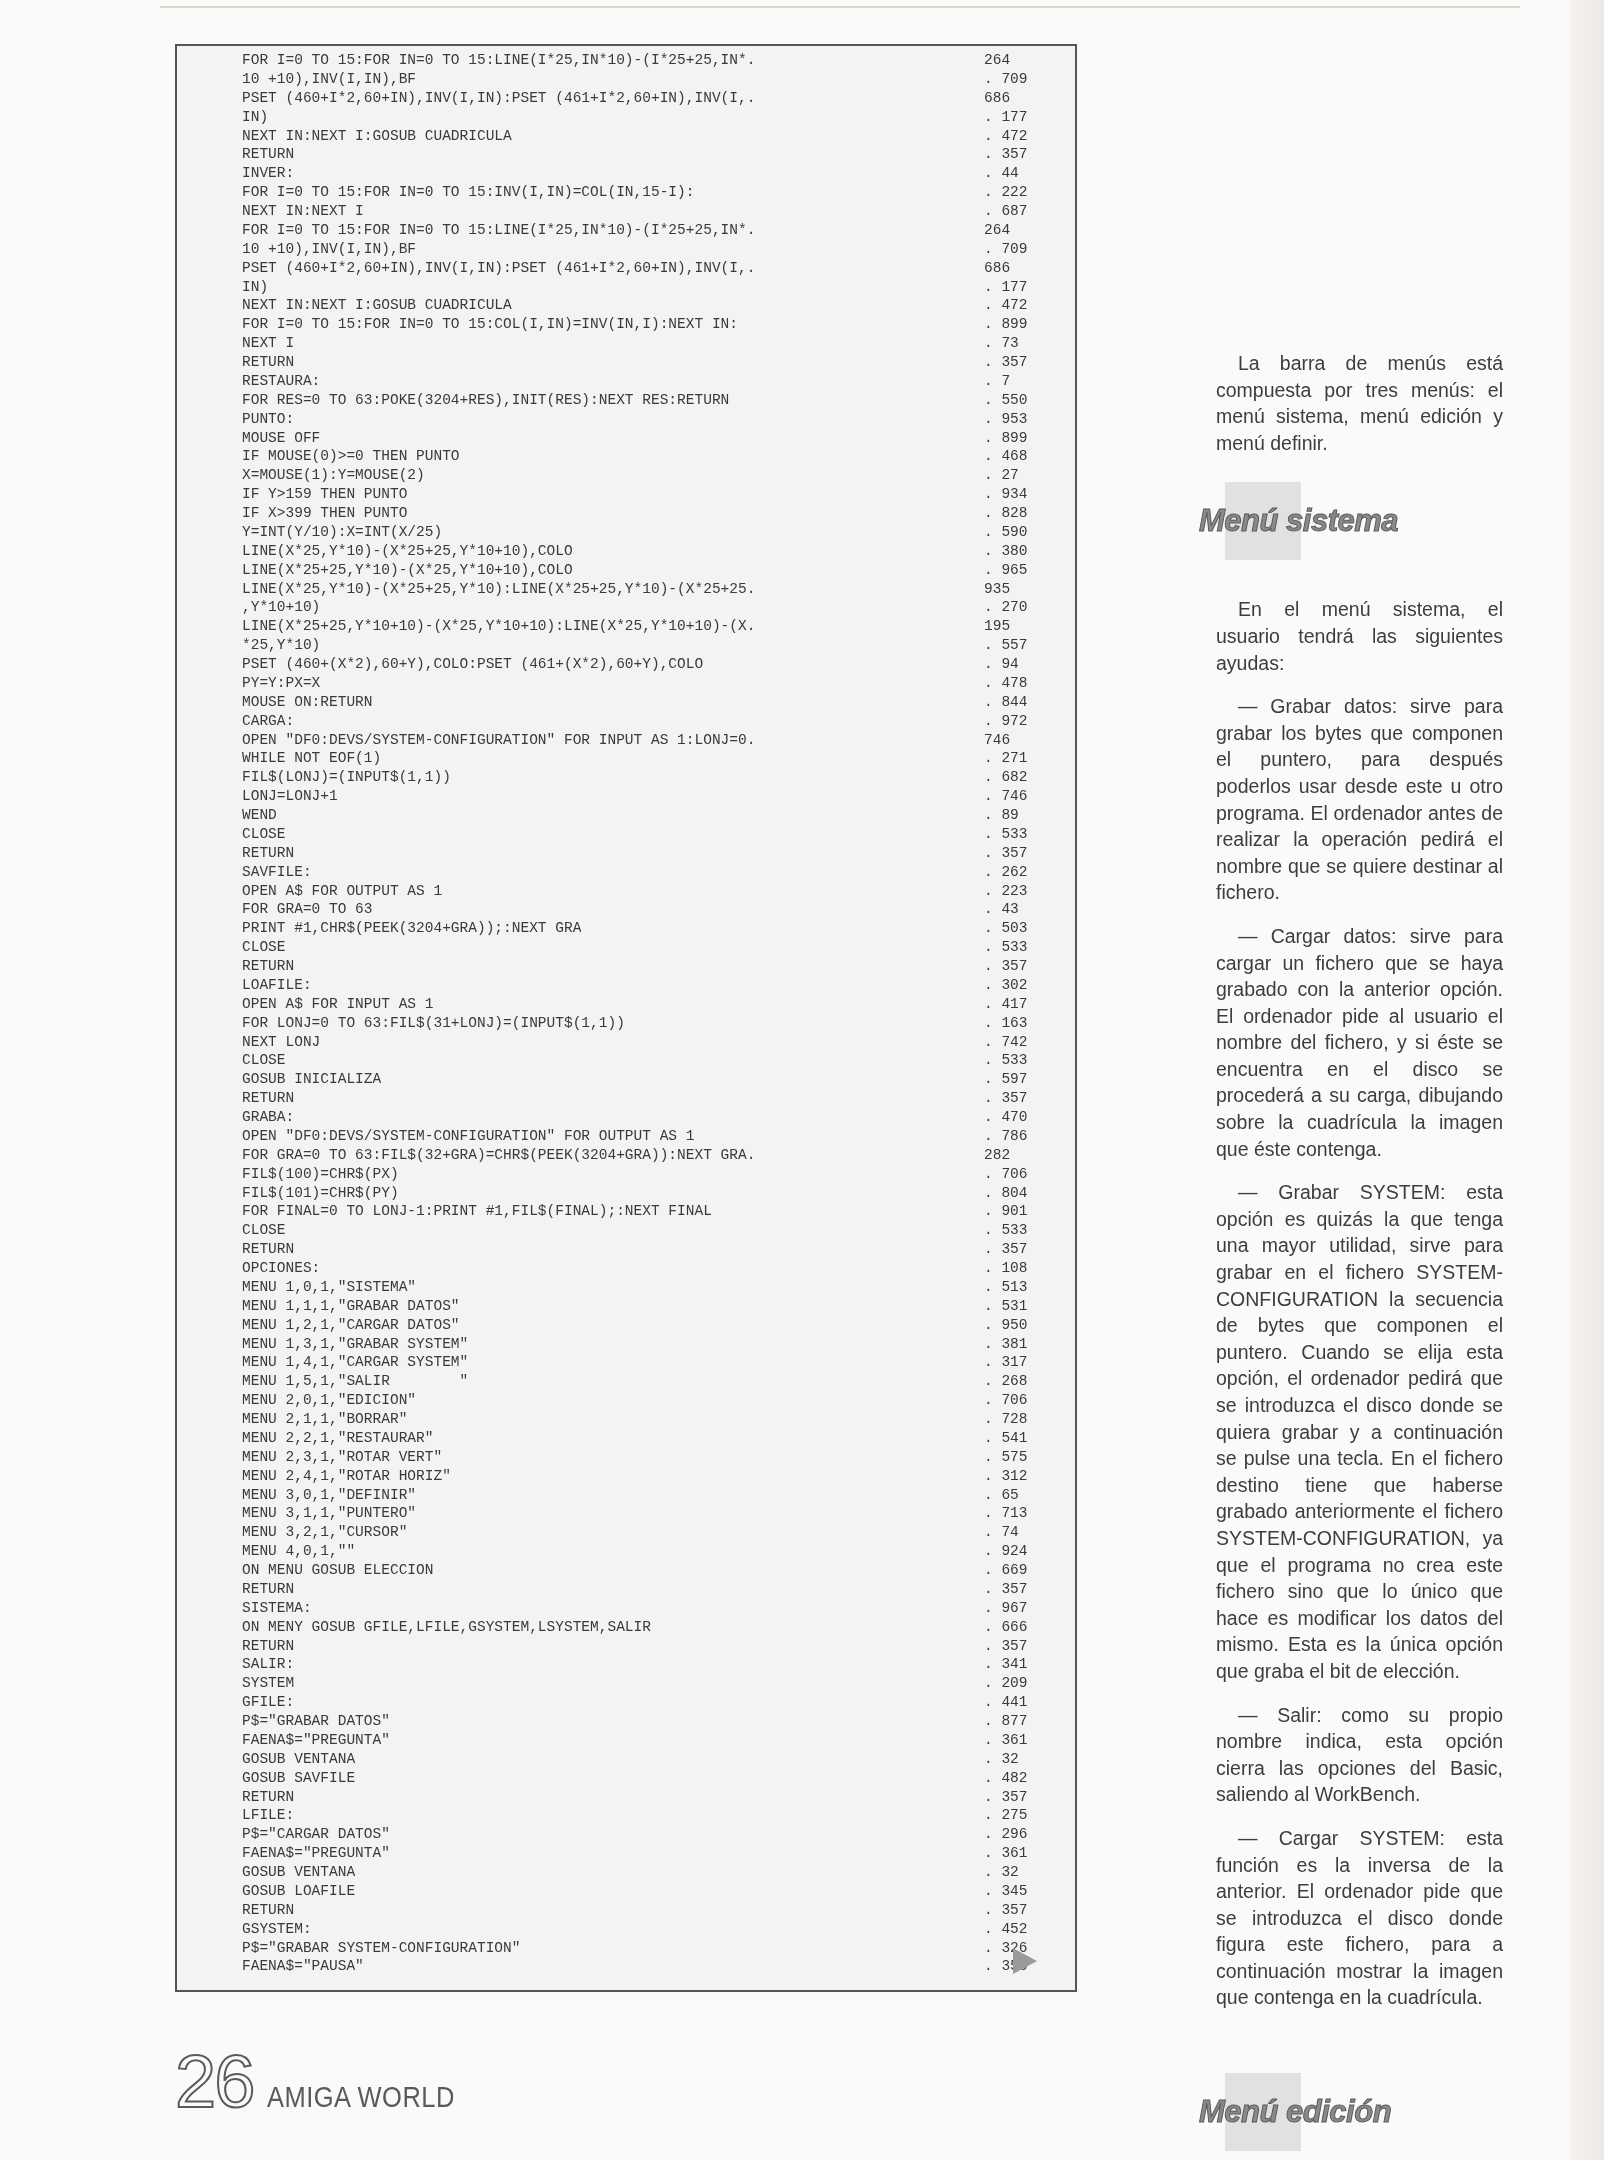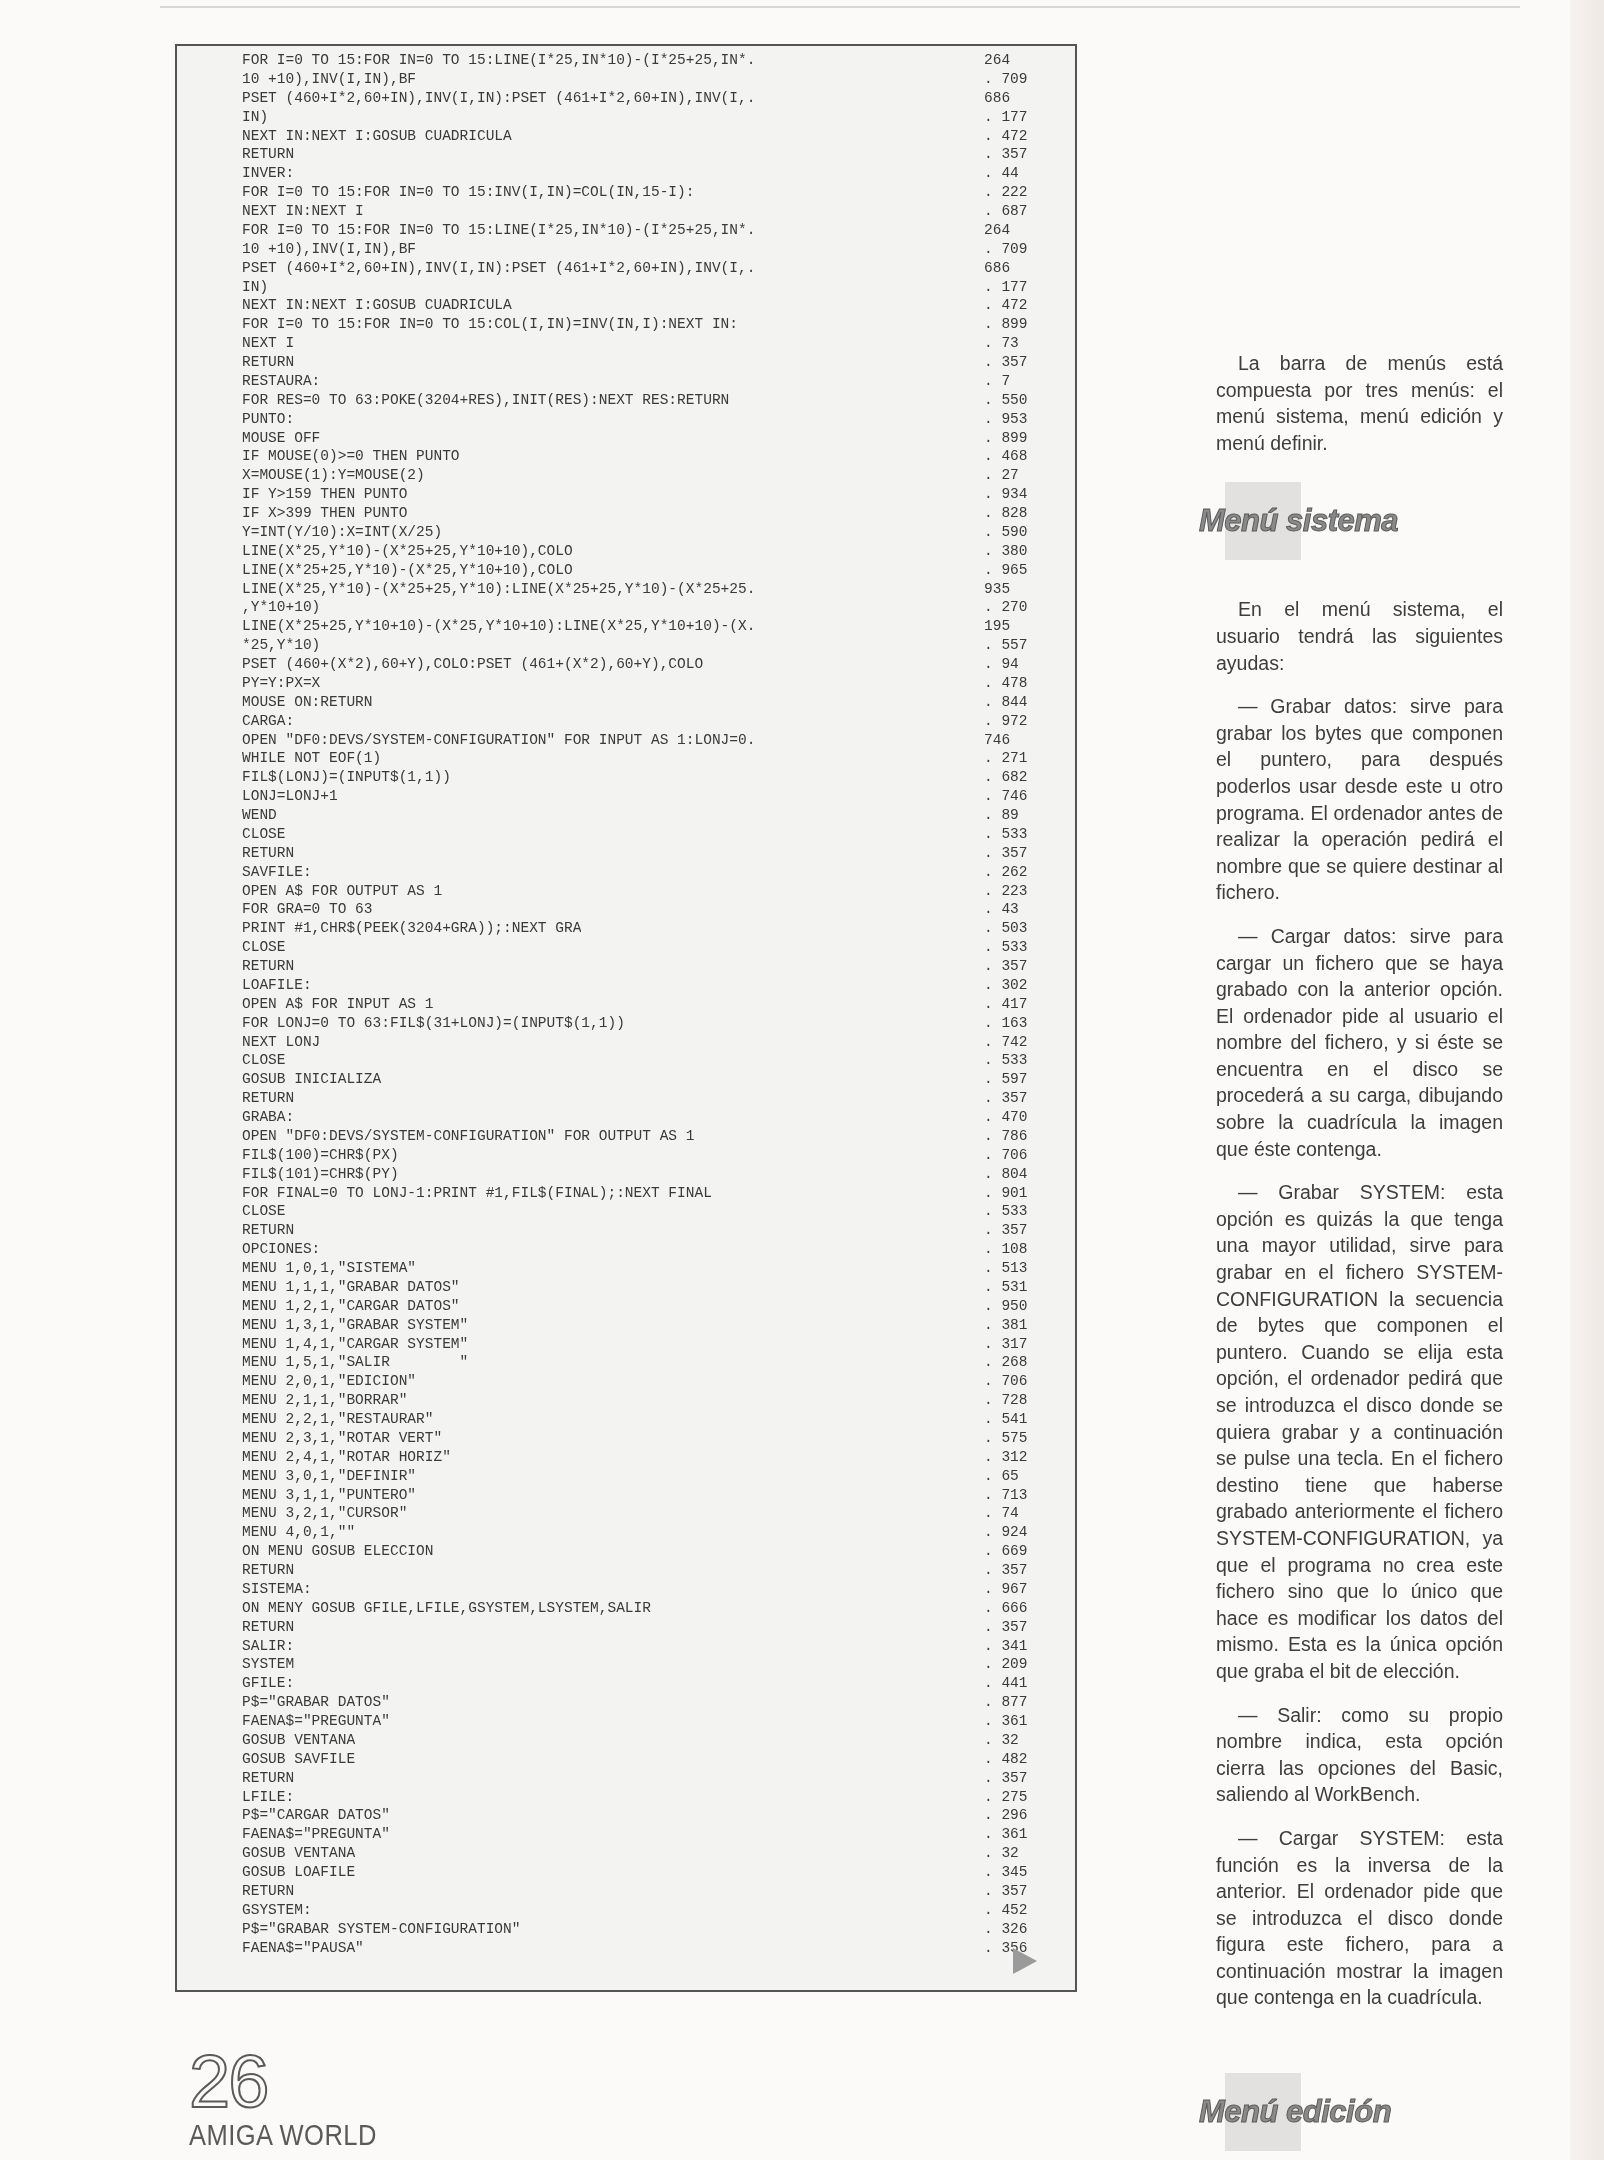--- a/index.html
+++ b/index.html
@@ -32,21 +32,21 @@
 
   .article { position:absolute; left:1199px; top:333px; width:321px;
     color:#3d3d3d; font-size:19.5px; line-height:26.6px; }
   .article p { margin:17px; text-align:justify; hyphens:manual; }
   .indent { text-indent:22px; }
   .section-head { position:relative; height:60px; margin:44px 0 36px 0; }
   .head-box { position:absolute; left:26px; top:-18px; width:76px; height:78px; background:#e2e1df; }
   .head-text { position:absolute; left:0; top:8px; font-size:31px; font-weight:bold; font-style:italic;
     color:#8a8a8a; -webkit-text-stroke:1px #5a5a5a; letter-spacing:-0.5px; }
 
-  .footer { position:absolute; left:175px; top:2045px; display:flex; align-items:baseline;flex-direction:column; }
+  .footer { position:absolute; left:175px; top:2045px; display:flex; align-items:baseline; }
   .page-number { font-size:74px; color:#fbfaf8; -webkit-text-stroke:2px #5a5a5a; line-height:1; letter-spacing:-2px; }
   .magazine-name { font-size:29px; color:#5a5a5a; margin-left:14px; letter-spacing:0.5px; transform:scaleX(0.88); transform-origin:left; }
 </style>
 </head>
 <body>
 
 <div class="top-rule"></div>
 <div class="right-edge"></div>
 
 <div class="listing">
@@ -102,20 +102,21 @@
       <div class="code-line"><span class="code-text">RETURN</span><span class="code-sum">. 357</span></div>
       <div class="code-line"><span class="code-text">LOAFILE:</span><span class="code-sum">. 302</span></div>
       <div class="code-line"><span class="code-text">OPEN A$ FOR INPUT AS 1</span><span class="code-sum">. 417</span></div>
       <div class="code-line"><span class="code-text">FOR LONJ=0 TO 63:FIL$(31+LONJ)=(INPUT$(1,1))</span><span class="code-sum">. 163</span></div>
       <div class="code-line"><span class="code-text">NEXT LONJ</span><span class="code-sum">. 742</span></div>
       <div class="code-line"><span class="code-text">CLOSE</span><span class="code-sum">. 533</span></div>
       <div class="code-line"><span class="code-text">GOSUB INICIALIZA</span><span class="code-sum">. 597</span></div>
       <div class="code-line"><span class="code-text">RETURN</span><span class="code-sum">. 357</span></div>
       <div class="code-line"><span class="code-text">GRABA:</span><span class="code-sum">. 470</span></div>
       <div class="code-line"><span class="code-text">OPEN "DF0:DEVS/SYSTEM-CONFIGURATION" FOR OUTPUT AS 1</span><span class="code-sum">. 786</span></div>
+      <div class="code-line"><span class="code-text">FOR GRA=0 TO 63:FIL$(32+GRA)=CHR$(PEEK(3204+GRA)):NEXT GRA.</span><span class="code-sum">282</span></div>
       <div class="code-line"><span class="code-text">FIL$(100)=CHR$(PX)</span><span class="code-sum">. 706</span></div>
       <div class="code-line"><span class="code-text">FIL$(101)=CHR$(PY)</span><span class="code-sum">. 804</span></div>
       <div class="code-line"><span class="code-text">FOR FINAL=0 TO LONJ-1:PRINT #1,FIL$(FINAL);:NEXT FINAL</span><span class="code-sum">. 901</span></div>
       <div class="code-line"><span class="code-text">CLOSE</span><span class="code-sum">. 533</span></div>
       <div class="code-line"><span class="code-text">RETURN</span><span class="code-sum">. 357</span></div>
       <div class="code-line"><span class="code-text">OPCIONES:</span><span class="code-sum">. 108</span></div>
       <div class="code-line"><span class="code-text">MENU 1,0,1,"SISTEMA"</span><span class="code-sum">. 513</span></div>
       <div class="code-line"><span class="code-text">MENU 1,1,1,"GRABAR DATOS"</span><span class="code-sum">. 531</span></div>
       <div class="code-line"><span class="code-text">MENU 1,2,1,"CARGAR DATOS"</span><span class="code-sum">. 950</span></div>
       <div class="code-line"><span class="code-text">MENU 1,3,1,"GRABAR SYSTEM"</span><span class="code-sum">. 381</span></div>

